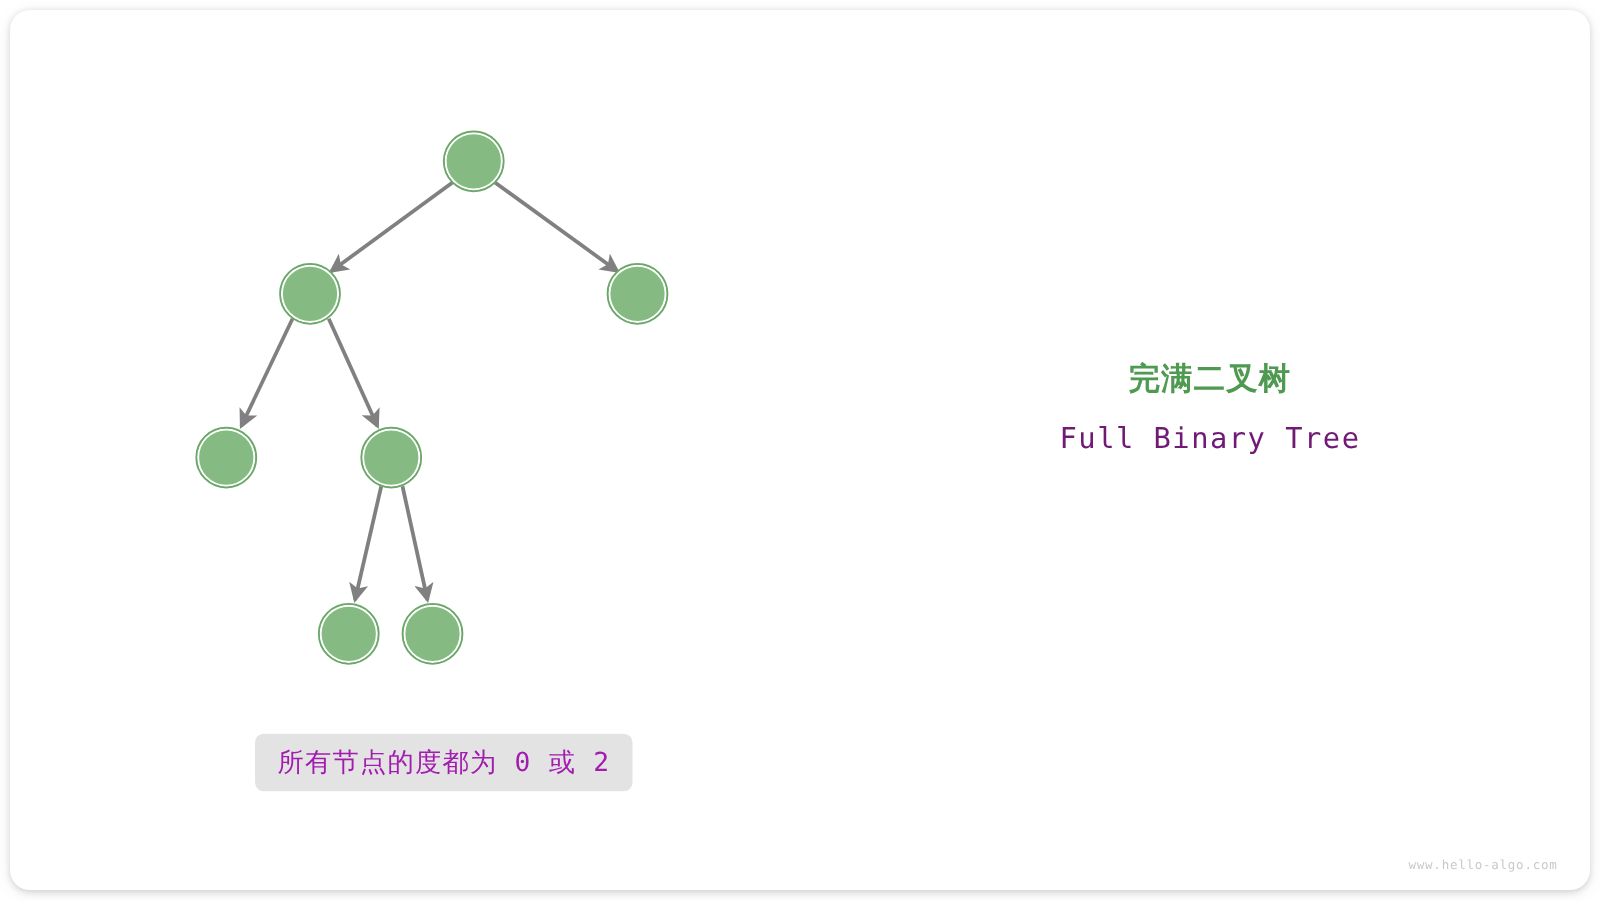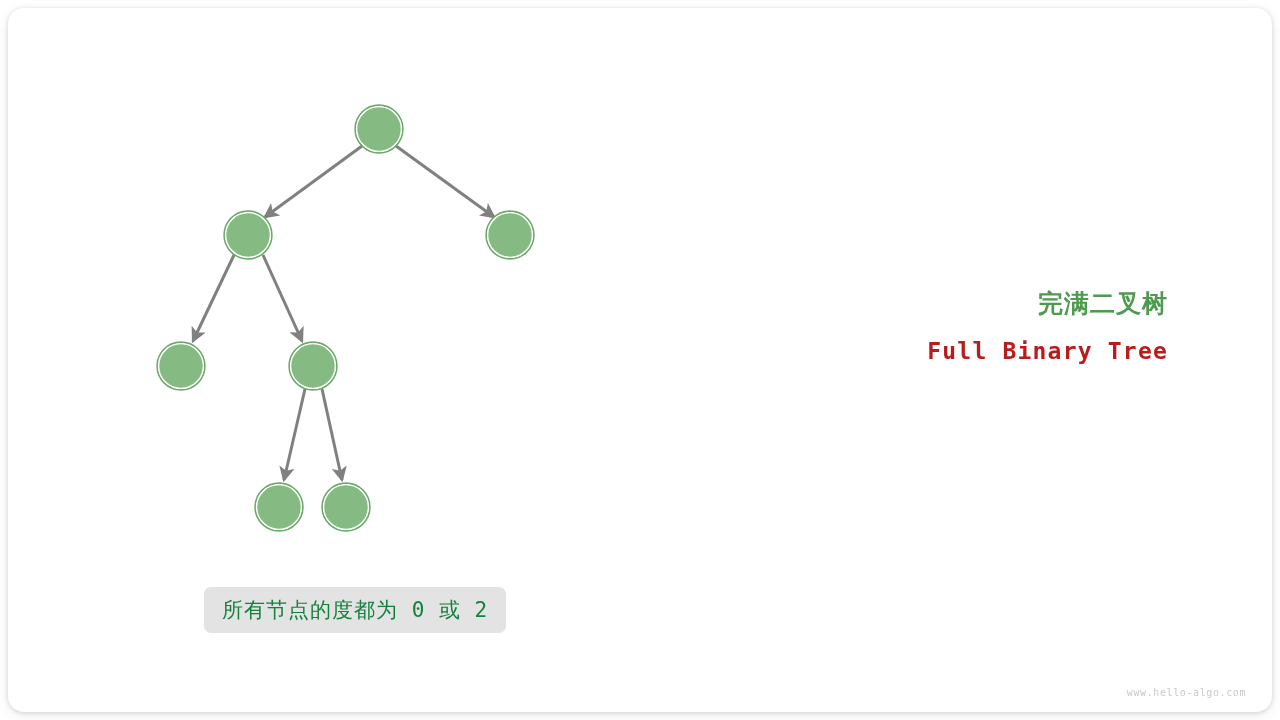--- a/index.html
+++ b/index.html
@@ -38,57 +38,57 @@
     width: 1280px;
     height: 720px;
   }
 
   
   #label-block {
     position: absolute;
     left: 768px;
     top: 288px;
     width: 400px;
-    text-align: right;
+    text-align: center;
   }
   #title-cn {
     font-family: "Liberation Sans", sans-serif;
     font-size: 25px;
     font-weight: bold;
     color: #4e9a51;
     letter-spacing: 1px;
     line-height: 30px;
     white-space: nowrap;
   }
   #title-en {
     margin-top: 19px;
     font-family: "DejaVu Sans Mono", "Liberation Mono", monospace;
     font-size: 23px;
-    font-weight: bold;
-    color: #b91c1c;
+    font-weight: normal;
+    color: #701a75;
     letter-spacing: 1.2px;
     line-height: 28px;
     white-space: nowrap;
   }
 
   
   #caption {
     position: absolute;
     left: 204px;
     top: 587px;
     height: 46px;
     display: flex;
     align-items: center;
     justify-content: center;
     padding: 0 18px;
     background: #e3e3e3;
     border-radius: 7px;
     font-family: "DejaVu Sans Mono", "Liberation Mono", monospace;
     font-size: 21px;
-    color: #15803d;
+    color: #a21caf;
     letter-spacing: 1px;
     white-space: nowrap;
     box-sizing: border-box;
   }
 
   
   #watermark {
     position: absolute;
     right: 34px;
     bottom: 22px;

